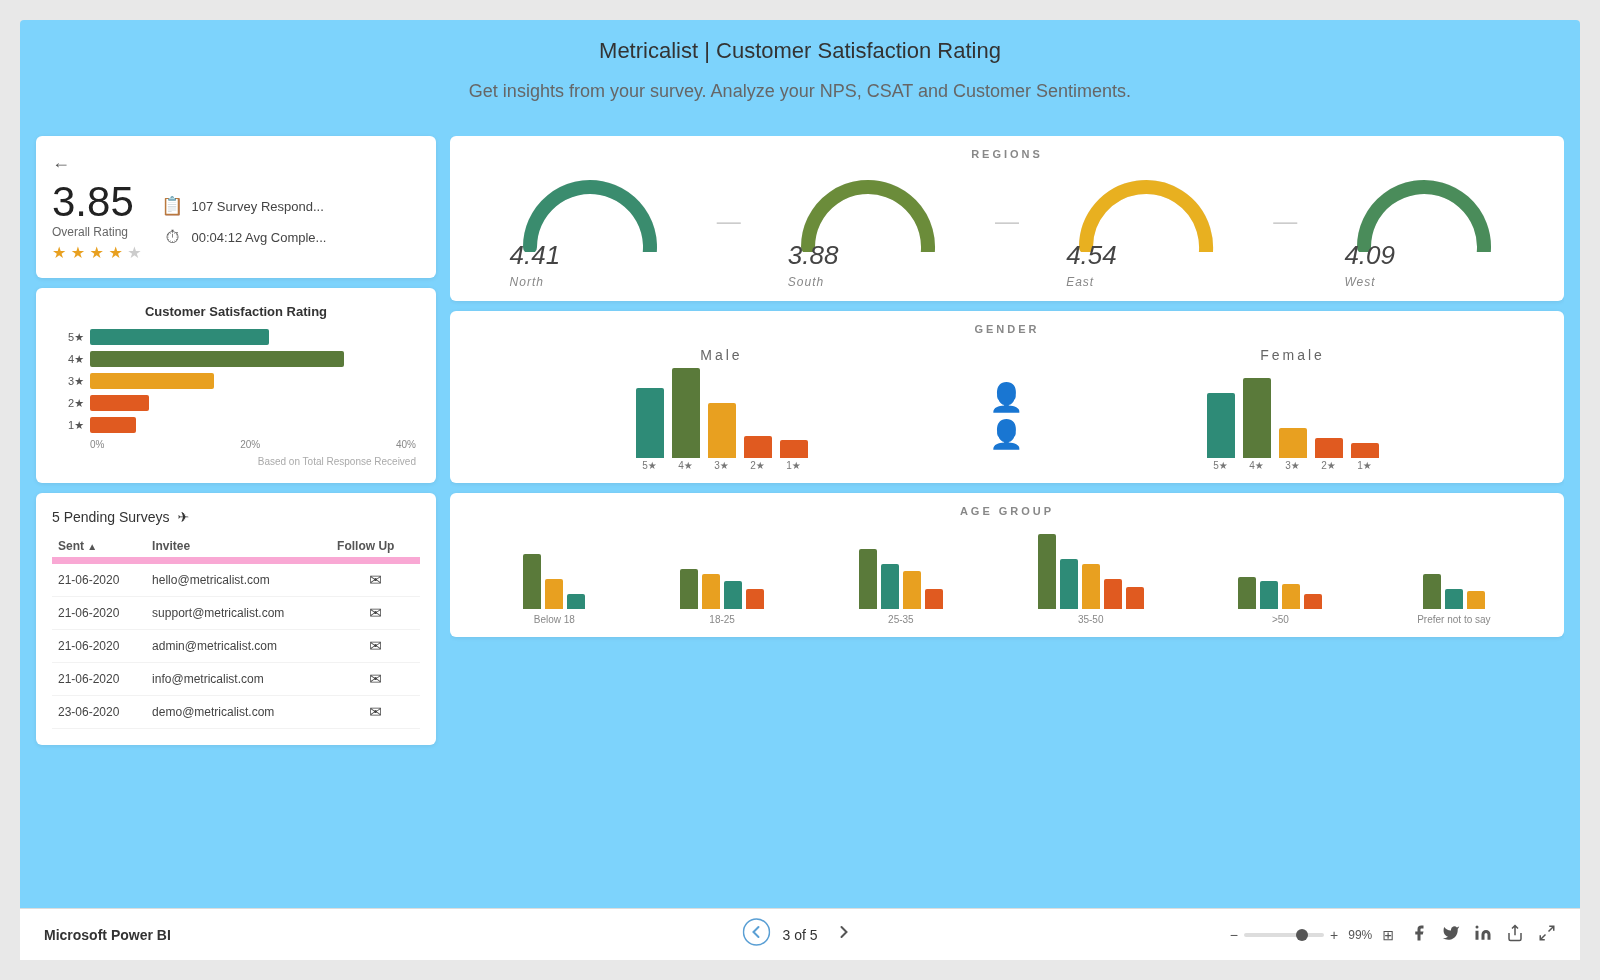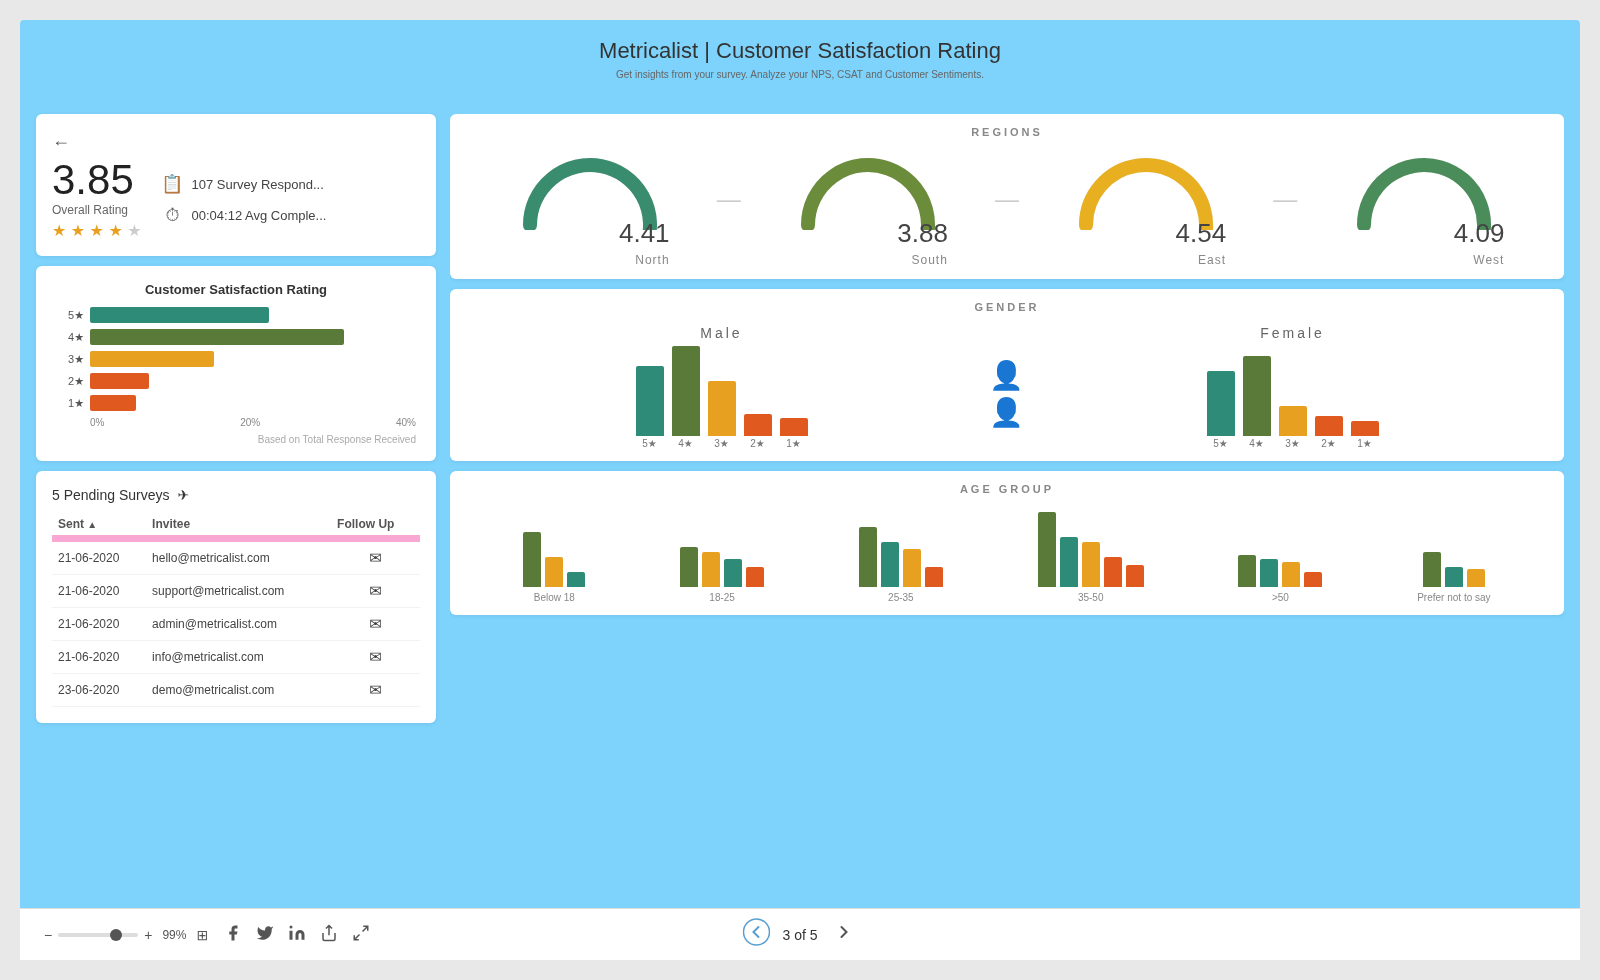--- a/index.html
+++ b/index.html
@@ -24,23 +24,23 @@
       text-align: center;
       padding: 18px 0 6px;
       flex-shrink: 0;
     }
     .page-header h1 {
       font-size: 22px;
       font-weight: 400;
       color: #333;
     }
     .page-header p {
-      font-size: 10px;
+      font-size: 18px;
       color: #666;
-      margin-top: 5px;
+      margin-top: 17px;
     }
     .main-content {
       display: flex;
       flex: 1;
       padding: 8px 16px 0;
       gap: 14px;
       overflow: hidden;
     }
     
     .left-panel {
@@ -205,40 +205,40 @@
     
     .regions-row {
       display: flex;
       justify-content: space-around;
       align-items: flex-end;
       padding: 0 20px;
     }
     .gauge-block {
       display: flex;
       flex-direction: column;
-      align-items: flex-end;
+      align-items: flex-start;
       gap: 4px;
+      font-style: italic;
     }
     .gauge-divider {
       font-size: 24px;
       color: #ccc;
       align-self: center;
       padding-bottom: 20px;
     }
     .gauge-value {
       font-size: 26px;
       font-weight: 300;
       color: #444;
       margin-top: -4px;
     }
     .gauge-label {
       font-size: 12px;
       color: #888;
       letter-spacing: 1px;
-      margin-left: 12px;
     }
     .gauge-svg { display: block; }
 
     
     .gender-row {
       display: flex;
       align-items: flex-end;
       gap: 0;
     }
     .gender-half {
@@ -687,20 +687,21 @@
               </div>
               <div class="age-label">Prefer not to say</div>
             </div>
           </div>
       </div>
     </div>
   </div>
 
   <div class="page-footer">
     <div class="footer-area">
+      <div class="footer-brand">Microsoft Power BI</div>
 
       <div class="footer-nav">
         <span class="nav-btn">
           <svg width="28" height="28" viewBox="0 0 28 28">
             <circle cx="14" cy="14" r="13" fill="none" stroke="#5a9fd4" stroke-width="1.5"></circle>
             <polyline points="16,9 11,14 16,19" fill="none" stroke="#5a9fd4" stroke-width="2" stroke-linecap="round"></polyline>
           </svg>
         </span>
         <span class="nav-page">3 of 5</span>
         <span class="nav-btn">

